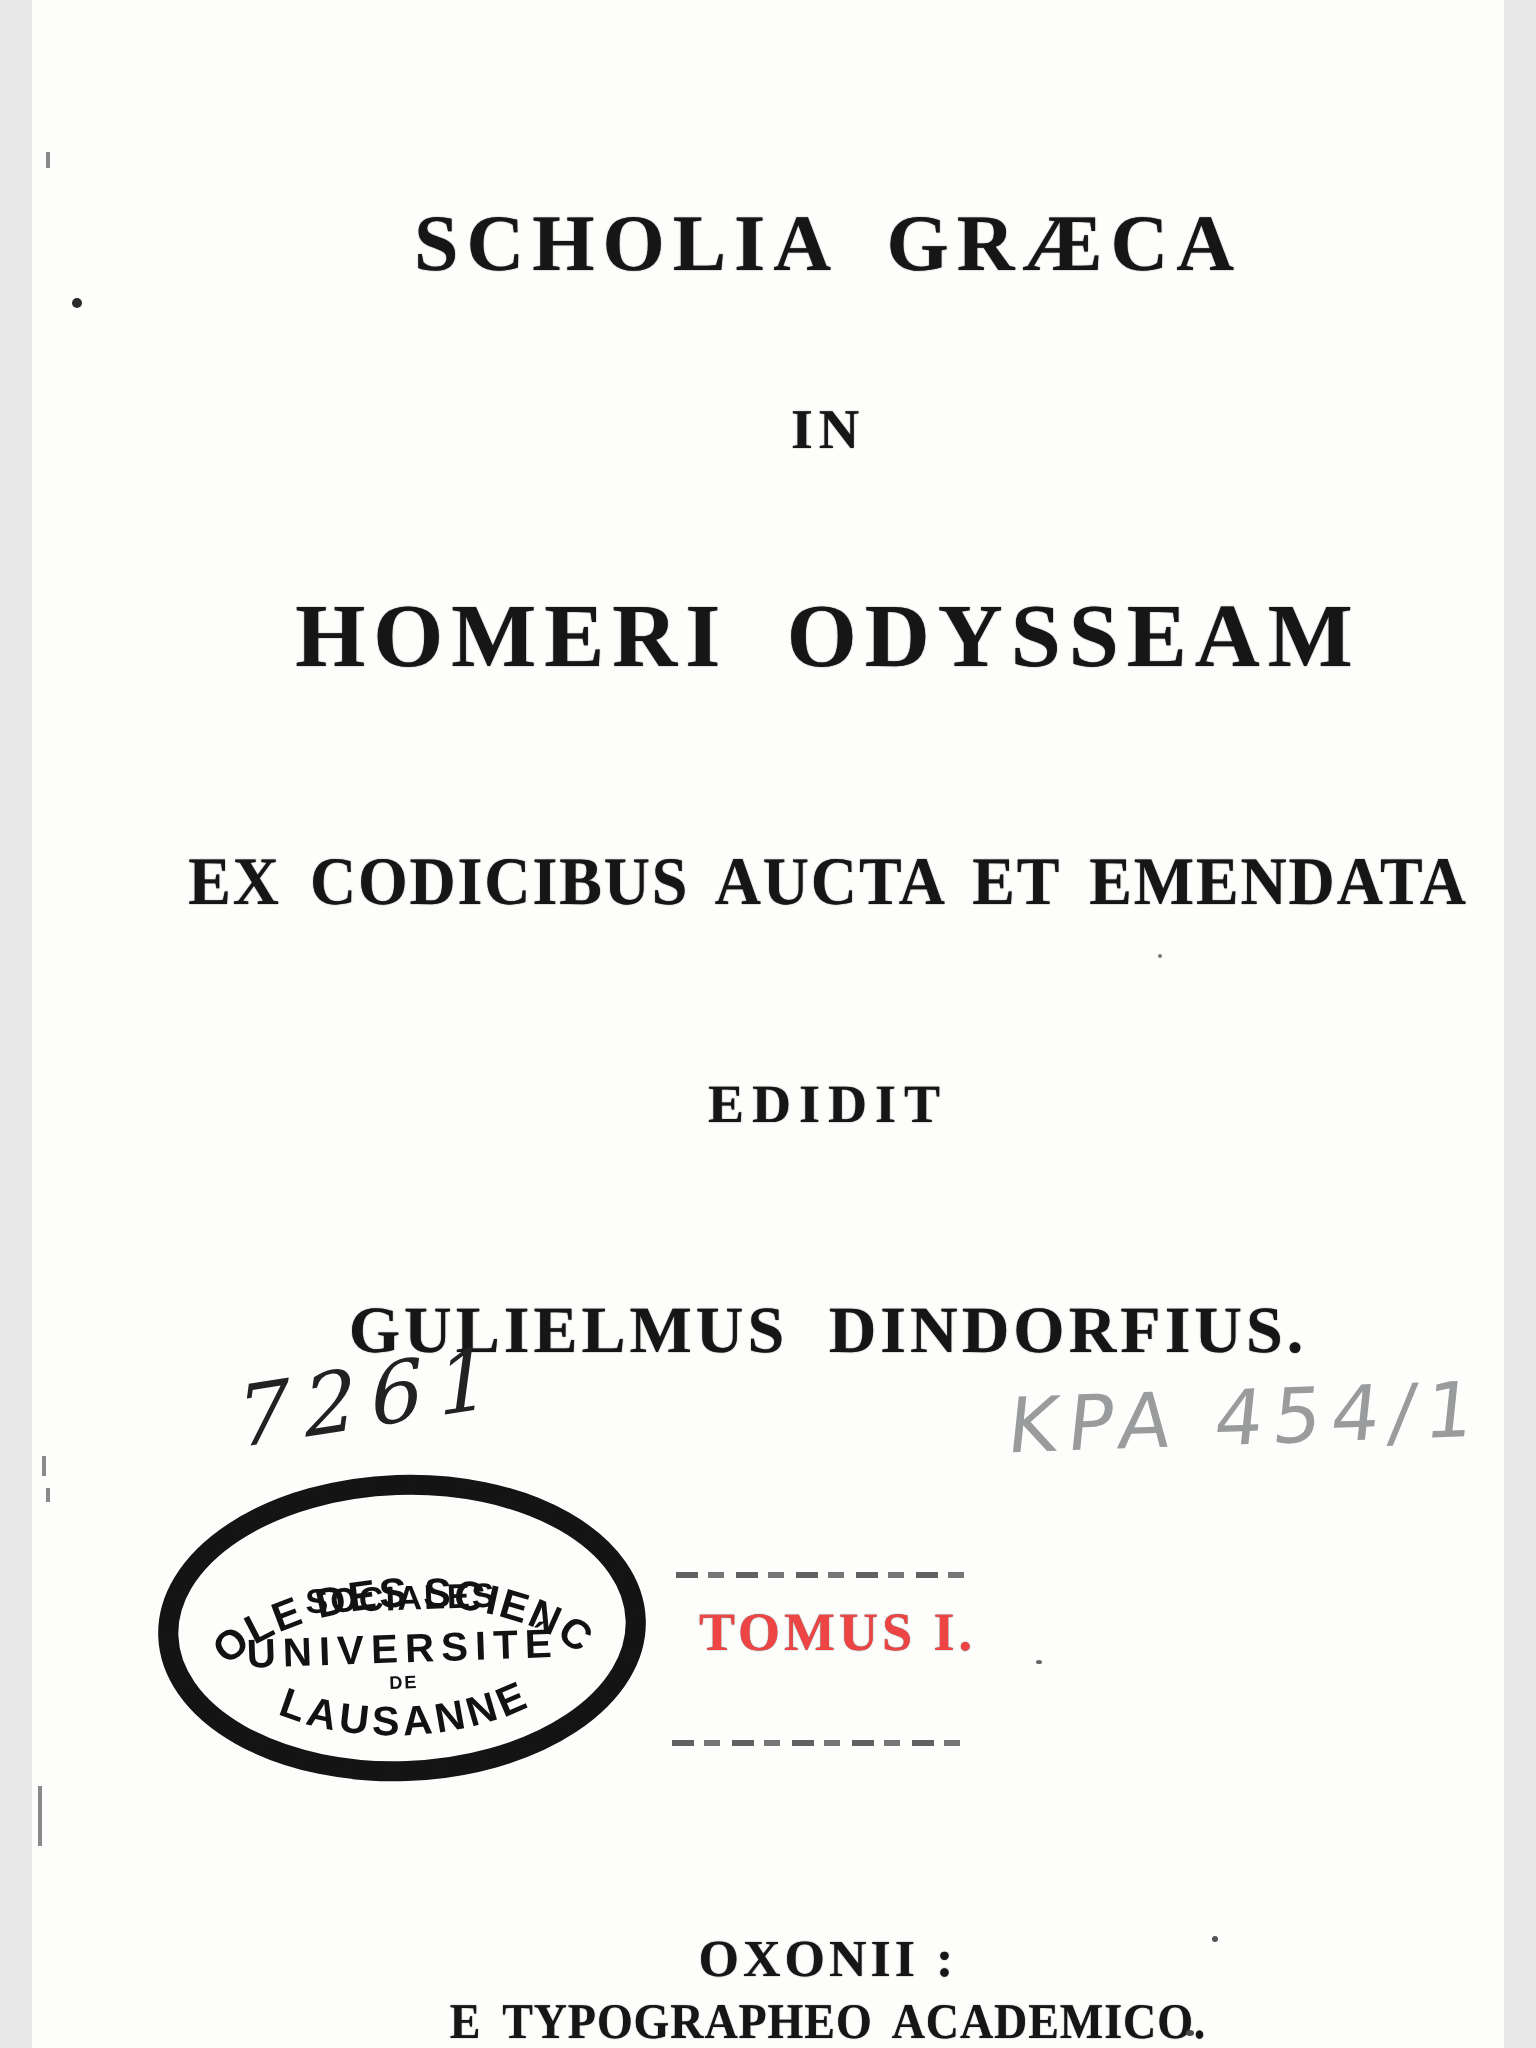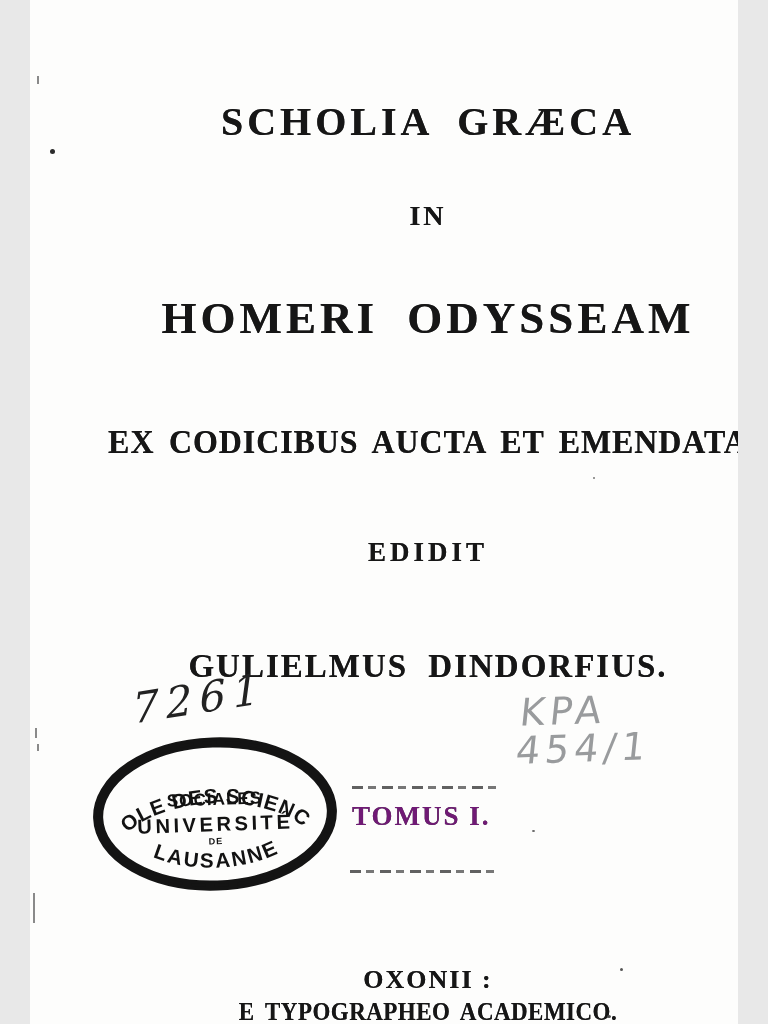--- a/index.html
+++ b/index.html
@@ -3,20 +3,21 @@
 <meta charset="utf-8">
 <style>
   html,body{margin:0;padding:0;background:#e8e8e8;}
   .page{
     position:relative;
     width:708px;height:1024px;
     margin:0 auto;
     background:#fdfdfc;
     overflow:hidden;
     font-family:"Liberation Serif","DejaVu Serif",serif;
+    padding-left:28px;
   }
   .textlayer{position:absolute;left:26px;top:0;width:744px;height:1024px;}
   .line{
     position:absolute;left:0;width:100%;
     text-align:center;
     color:#161616;
     font-weight:700;
     line-height:1;
     white-space:nowrap;
     text-shadow:0 0 .6px rgba(10,10,10,.75);
@@ -32,21 +33,21 @@
 
   
   .tomus-block{position:absolute;left:322px;top:786px;width:150px;}
   .dashed-rule{
     height:3px;width:100%;
     background:repeating-linear-gradient(90deg,#3a3a3a 0 11px,transparent 11px 16px,#555 16px 24px,transparent 24px 30px);
     opacity:.8;
   }
   .dashed-rule.bottom{margin-top:40px;width:146px;transform:translateX(-2px);}
   .tomus-text{
-    margin-top:14px;text-align:left;color:#701a75;font-weight:700;
+    margin-top:14px;text-align:right;color:#ef4444;font-weight:700;
     font-size:27px;letter-spacing:2px;line-height:1;white-space:nowrap;
     text-shadow:0 0 .6px rgba(10,10,10,.75);
   }
 
   
   .hand-number{
     position:absolute;left:102px;top:678px;
     font-family:"DejaVu Serif",serif;font-style:italic;font-weight:400;
     font-size:42px;color:#222;letter-spacing:7px;line-height:1;
     transform:rotate(-9deg) skewX(-6deg);

